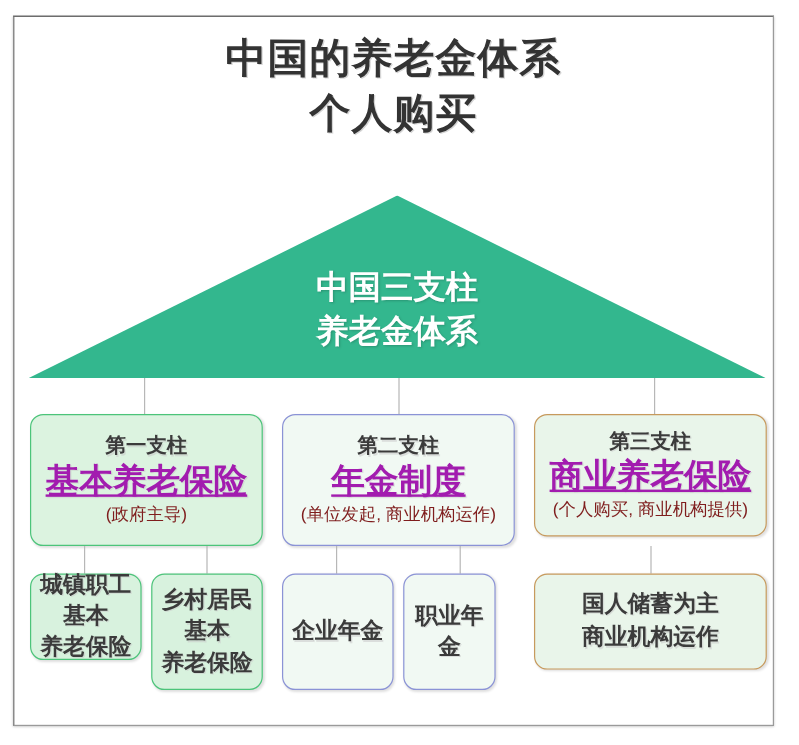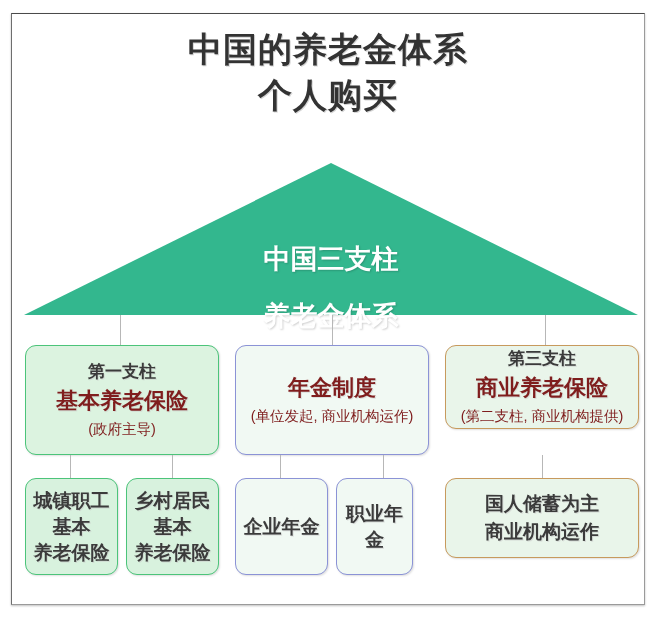--- a/index.html
+++ b/index.html
@@ -74,21 +74,21 @@
     top: 58px;
     width: 100%;
     text-align: center;
     color: #ffffff;
     font-weight: bold;
     font-size: 27px;
     line-height: 37px;
     text-shadow: 1px 1px 2px rgba(0,0,0,0.18);
     pointer-events: none;
   }
-  .triangle-text span { display: block; margin-top: 20px; }
+  .triangle-text span { display: block; }
 
   
   .conn {
     position: absolute;
     background: #b7b7b7;
     width: 1px;
   }
 
   
   .node {
@@ -109,25 +109,26 @@
 
   
   .pillar .ln-top {
     font-size: 17px;
     font-weight: bold;
     color: #3b3b3b;
     line-height: 26px;
     text-shadow: 1px 1px 0 rgba(200,200,200,0.55);
   }
   .pillar .ln-main {
-    font-size: 22px;
-    font-weight: bold;
-    color: #7f1d1d;
+    font-size: 28px;
+    font-weight: bold;
+    color: #a21caf;
     line-height: 32px;
     text-shadow: 1px 1px 0 rgba(200,200,200,0.5);
+    text-decoration: underline;
   }
   .pillar .ln-sub {
     font-size: 14.5px;
     color: #7f1d1d;
     line-height: 24px;
     font-weight: normal;
   }
 
   
   .leaf .ln {
@@ -171,37 +172,38 @@
   <div class="conn" style="left:332px; top:315px; height:30px;"></div>
   <div class="conn" style="left:545px; top:315px; height:30px;"></div>
 
   <div class="node pillar theme-green" style="left:25px; top:345px; width:194px; height:110px;">
     <span class="ln ln-top">第一支柱</span>
     <span class="ln ln-main">基本养老保险</span>
     <span class="ln ln-sub">(政府主导)</span>
   </div>
 
   <div class="node pillar theme-blue" style="left:235px; top:345px; width:194px; height:110px;">
+    <span class="ln ln-top">第二支柱</span>
     <span class="ln ln-main">年金制度</span>
     <span class="ln ln-sub">(单位发起, 商业机构运作)</span>
   </div>
 
-  <div class="node pillar theme-tan" style="left:445px; top:345px; width:194px; height:84px;">
+  <div class="node pillar theme-tan" style="left:445px; top:345px; width:194px; height:102px;">
     <span class="ln ln-top">第三支柱</span>
     <span class="ln ln-main">商业养老保险</span>
-    <span class="ln ln-sub">(第二支柱, 商业机构提供)</span>
+    <span class="ln ln-sub">(个人购买, 商业机构提供)</span>
   </div>
 
   <div class="conn" style="left:70px;  top:455px; height:23px;"></div>
   <div class="conn" style="left:172px; top:455px; height:23px;"></div>
   <div class="conn" style="left:280px; top:455px; height:23px;"></div>
   <div class="conn" style="left:383px; top:455px; height:23px;"></div>
   <div class="conn" style="left:542px; top:455px; height:23px;"></div>
 
-  <div class="node leaf theme-green2" style="left:25px; top:478px; width:93px; height:97px;">
+  <div class="node leaf theme-green2" style="left:25px; top:478px; width:93px; height:72px;">
     <span class="ln">城镇职工</span>
     <span class="ln">基本</span>
     <span class="ln">养老保险</span>
   </div>
 
   <div class="node leaf theme-green2" style="left:126px; top:478px; width:93px; height:97px;text-align:right;">
     <span class="ln">乡村居民</span>
     <span class="ln">基本</span>
     <span class="ln">养老保险</span>
   </div>

